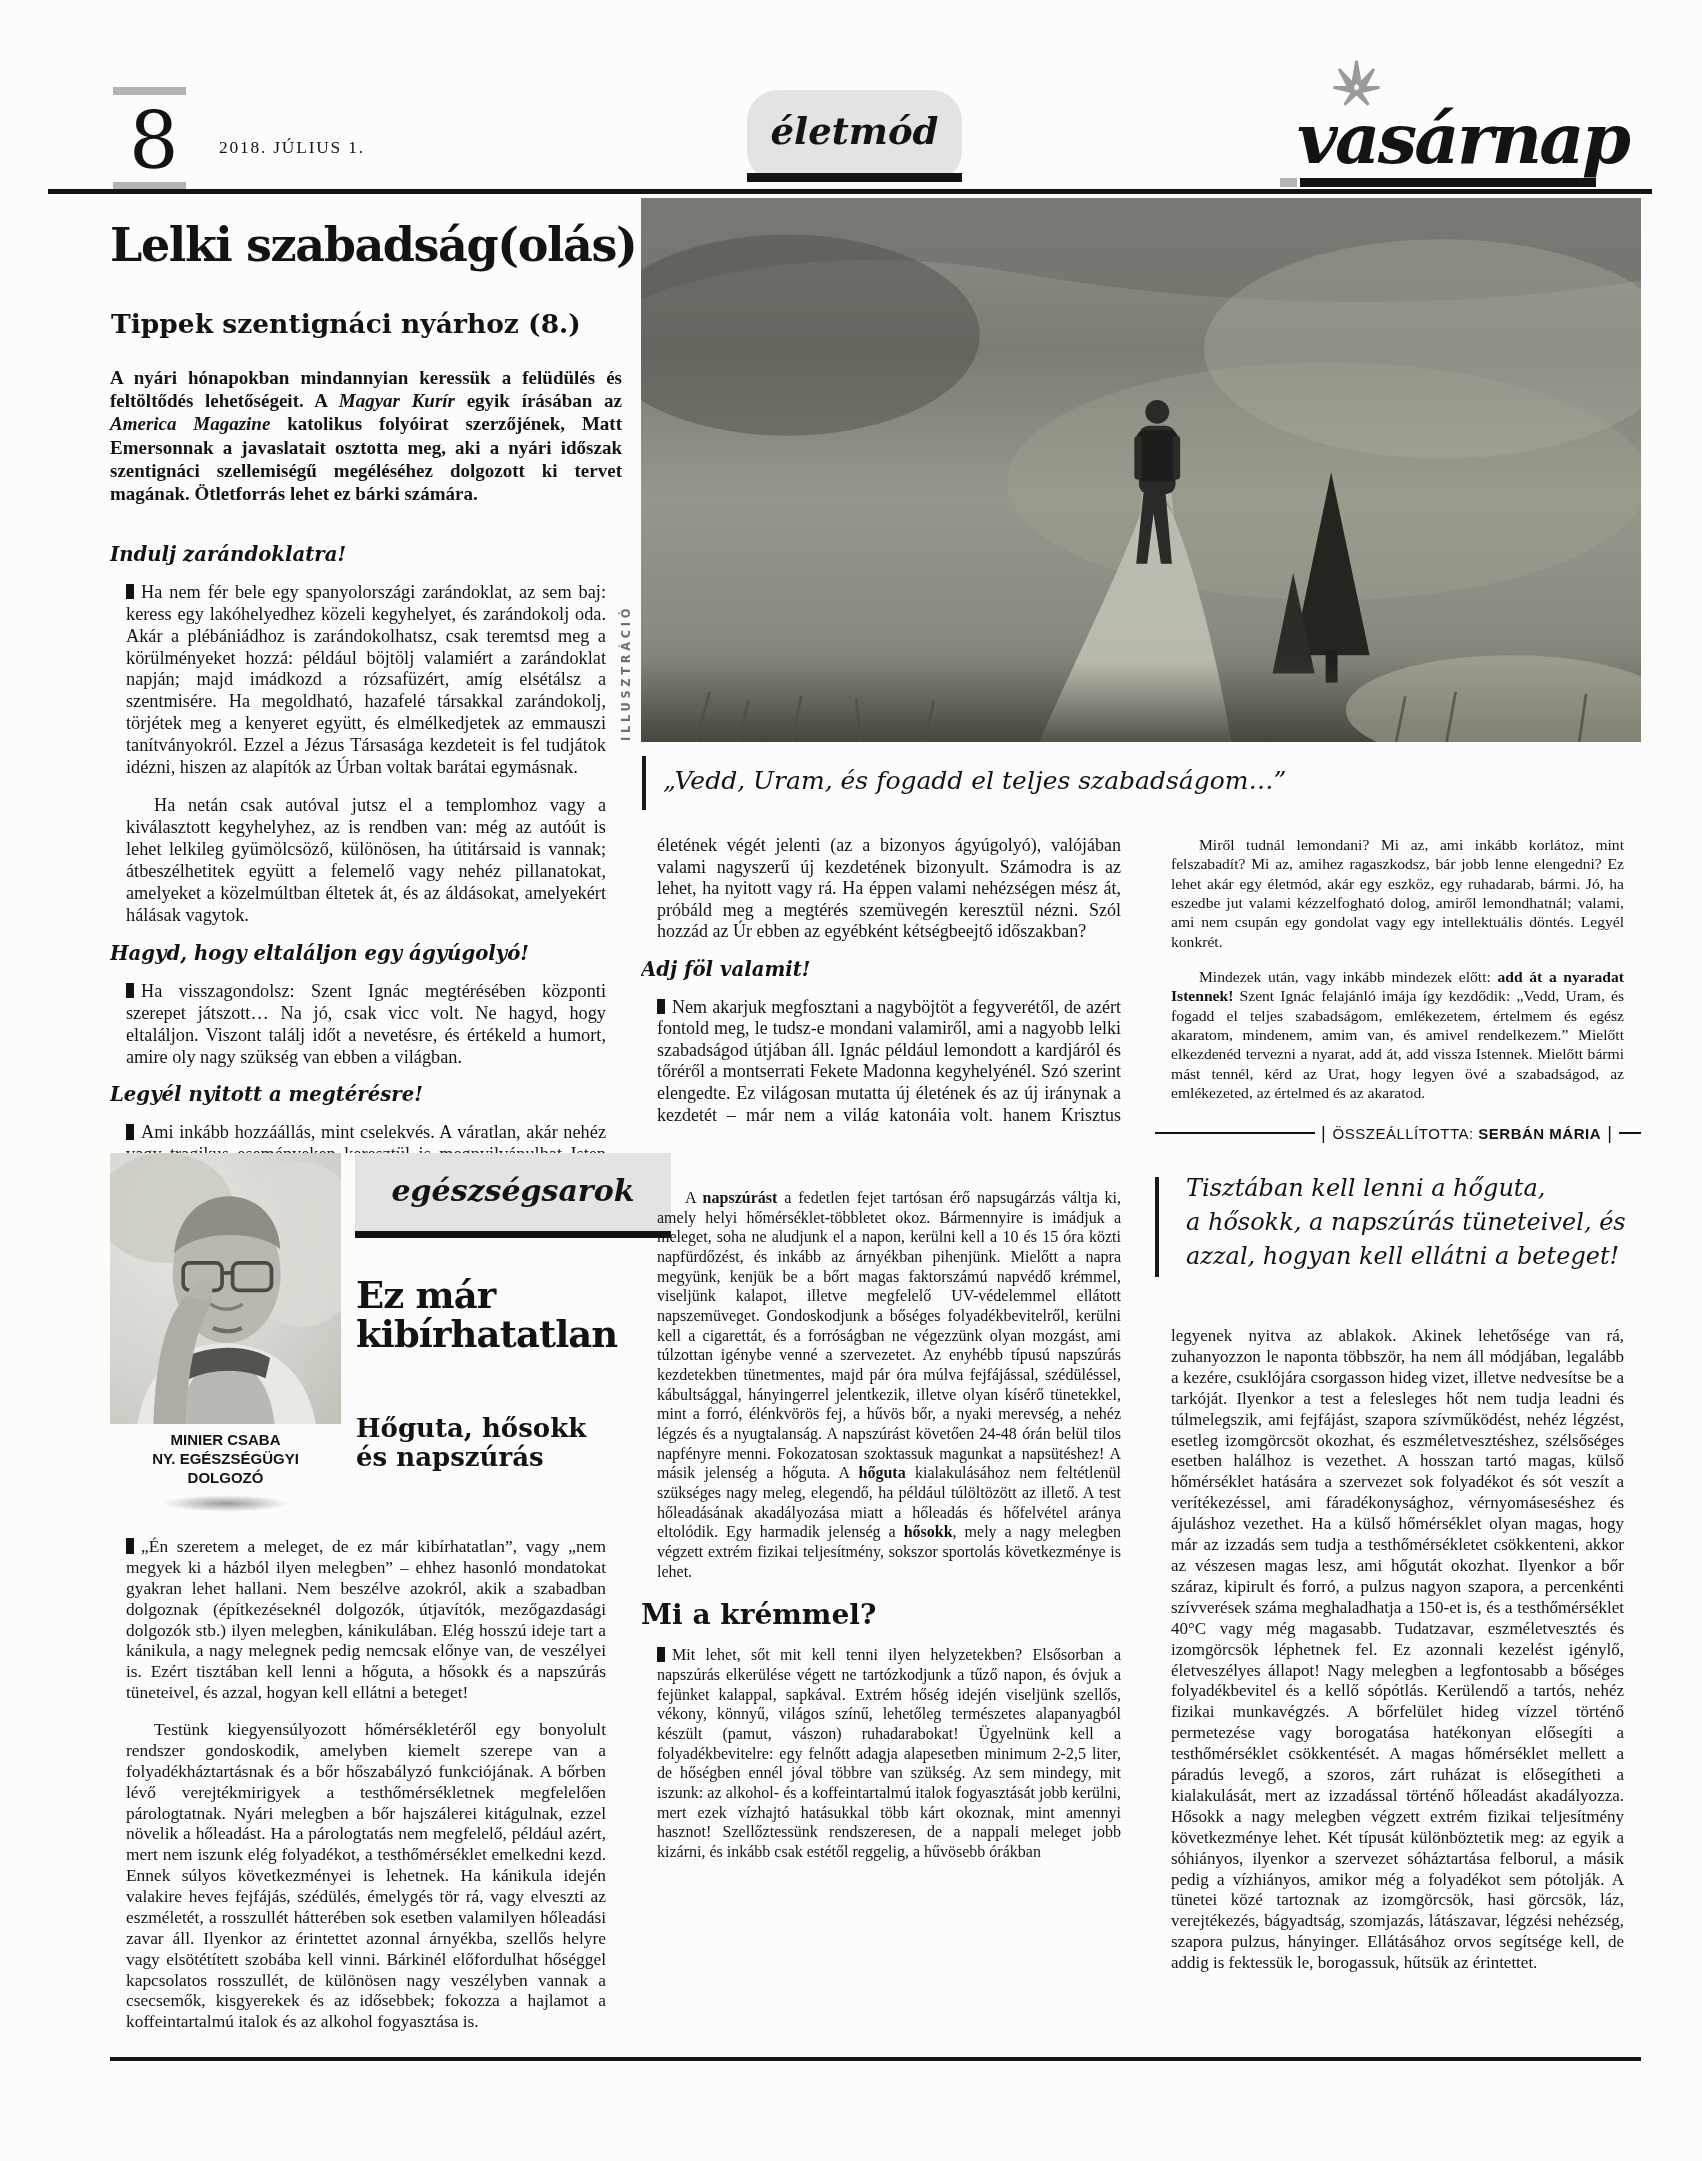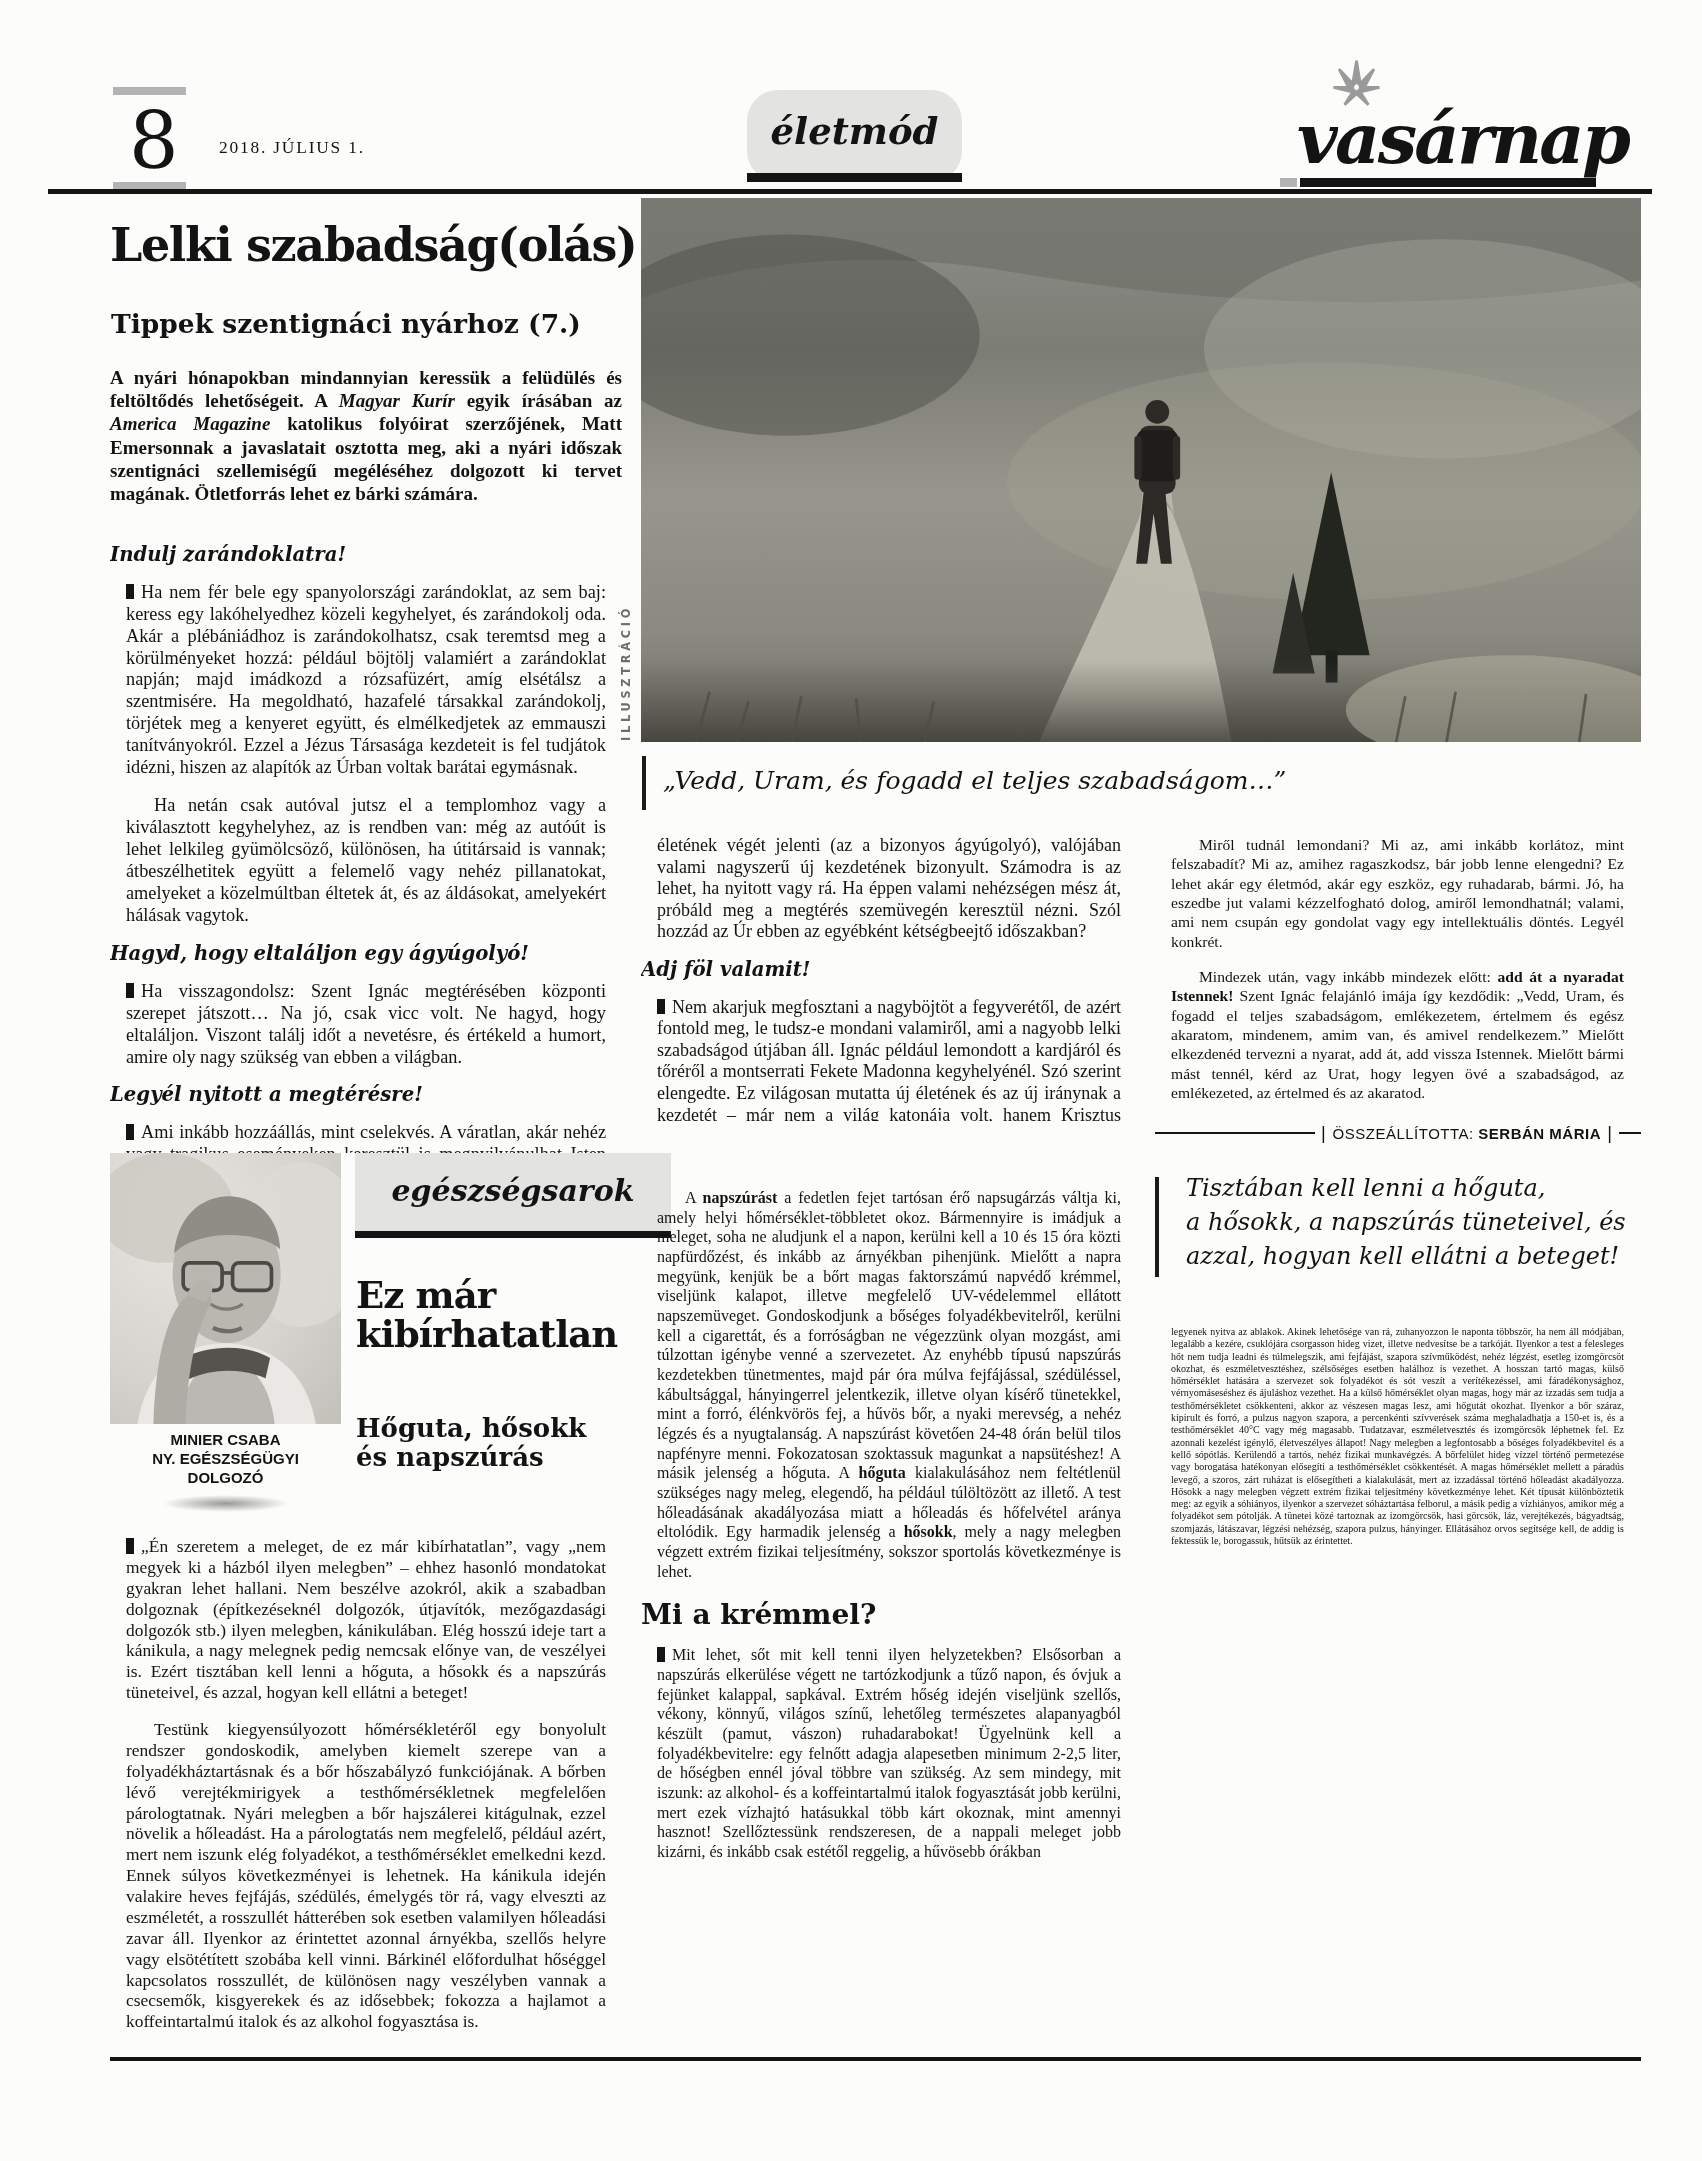--- a/index.html
+++ b/index.html
@@ -45,21 +45,21 @@
   .kicker{background:#e3e3e1;text-align:center;}
   .kicker .t{font-family:"DejaVu Serif",serif;font-style:italic;font-weight:700;font-size:30px;line-height:75px;}
   .kicker .bar{position:absolute;left:0;bottom:0;width:100%;height:7.3px;background:#141414;}
   .htitle{font-family:"DejaVu Serif",serif;font-weight:700;font-size:37px;line-height:1.06;letter-spacing:-0.9px;}
   .hsub{font-family:"DejaVu Serif",serif;font-weight:700;font-size:26px;line-height:1.12;}
   .caption{font-family:"Liberation Sans",sans-serif;font-weight:700;font-size:15px;line-height:1.25;
            text-align:center;letter-spacing:0px;}
   .cap-shadow{background:radial-gradient(ellipse at center,#9a9a9a 0%,rgba(154,154,154,0) 70%);}
   .b2{font-size:17.4px;line-height:1.2;}
   .b2m{font-size:16px;line-height:1.23;}
-  .b2r{font-size:10px;line-height:1.23;}
+  .b2r{font-size:17px;line-height:1.23;}
   .h2b{font-family:"DejaVu Serif",serif;font-weight:700;font-size:28px;margin:20px 0 9.2px 0 !important;
        text-align:left;line-height:1;}
   .pull2{font-family:"DejaVu Serif",serif;font-style:italic;font-size:24px;line-height:1.42;}
   .photo-frame{background:#777;overflow:hidden;}
   svg{display:block;}
 </style>
 </head>
 <body>
 
 <div class="page">
@@ -85,21 +85,21 @@
       <polygon points="86,100 66,68 58,74"></polygon>
     </g>
   </svg>
   <div class="abs masthead" style="left:1297px;top:104px;">vasárnap</div>
   <div class="abs graybar" style="left:1280px;top:178px;width:16.5px;height:9.2px;"></div>
   <div class="abs mastbar" style="left:1300px;top:178px;width:296px;height:9.2px;background:#141414;"></div>
 
   <div class="abs rule" style="left:48px;top:189px;width:1604px;height:5px;"></div>
 
   <div class="abs headline" style="left:110px;top:222px;width:540px;">Lelki szabadság(olás)</div>
-  <div class="abs subhead" style="left:111px;top:310px;width:540px;">Tippek szentignáci nyárhoz (7.)</div>
+  <div class="abs subhead" style="left:111px;top:310px;width:540px;">Tippek szentignáci nyárhoz (8.)</div>
 
   <div class="abs intro" style="left:110px;top:366px;width:512px;height:174px;">
     <span>A nyári hónapokban mindannyian keressük a felüdülés és feltöltődés lehetőségeit. A </span><i>Magyar Kurír</i><span> egyik írásában az </span><i>America Magazine</i><span> katolikus folyóirat szerzőjének, Matt Emersonnak a javaslatait osztotta meg, aki a nyári időszak szentignáci szellemiségű megéléséhez dolgozott ki tervet magának. Ötletforrás lehet ez bárki számára.</span>
   </div>
 
   <div class="abs col b1" style="left:110px;top:544px;width:512px;height:609px;">
     <div class="h3 first">Indulj zarándoklatra!</div>
     <p><span class="pm"></span><span>Ha nem fér bele egy spanyolországi zarándoklat, az sem baj: keress egy lakóhelyedhez közeli kegyhelyet, és zarándokolj oda. Akár a plébániádhoz is zarándokolhatsz, csak teremtsd meg a körülményeket hozzá: például böjtölj valamiért a zarándoklat napján; majd imádkozd a rózsafüzért, amíg elsétálsz a szentmisére. Ha megoldható, hazafelé társakkal zarándokolj, törjétek meg a kenyeret együtt, és elmélkedjetek az emmauszi tanítványokról. Ezzel a Jézus Társasága kezdeteit is fel tudjátok idézni, hiszen az alapítók az Úrban voltak barátai egymásnak.</span></p>
     <p class="indent">Ha netán csak autóval jutsz el a templomhoz vagy a kiválasztott kegyhelyhez, az is rendben van: még az autóút is lehet lelkileg gyümölcsöző, különösen, ha útitársaid is vannak; átbeszélhetitek együtt a felemelő vagy nehéz pillanatokat, amelyeket a közelmúltban éltetek át, és az áldásokat, amelyekért hálásak vagytok.</p>
     <div class="h3">Hagyd, hogy eltaláljon egy ágyúgolyó!</div>

